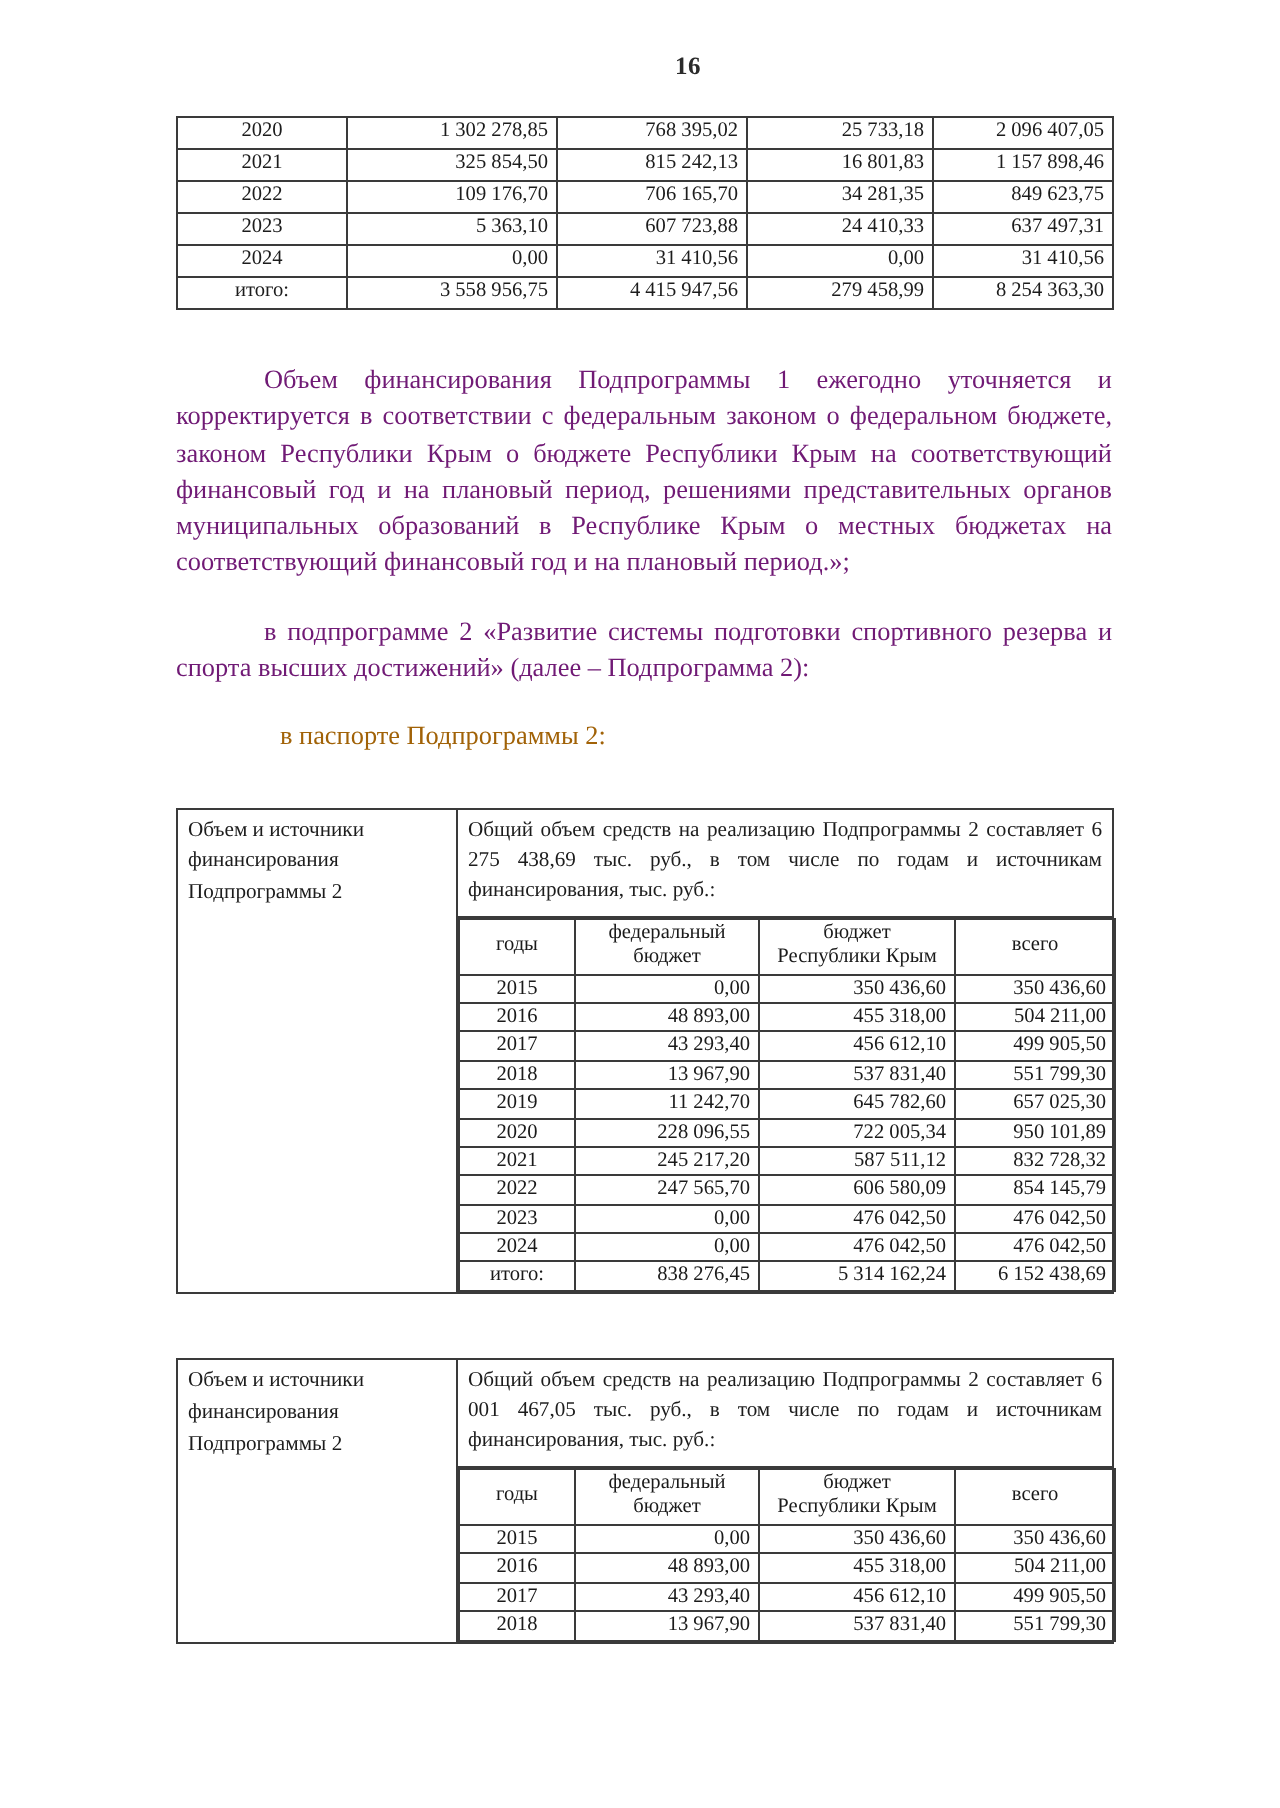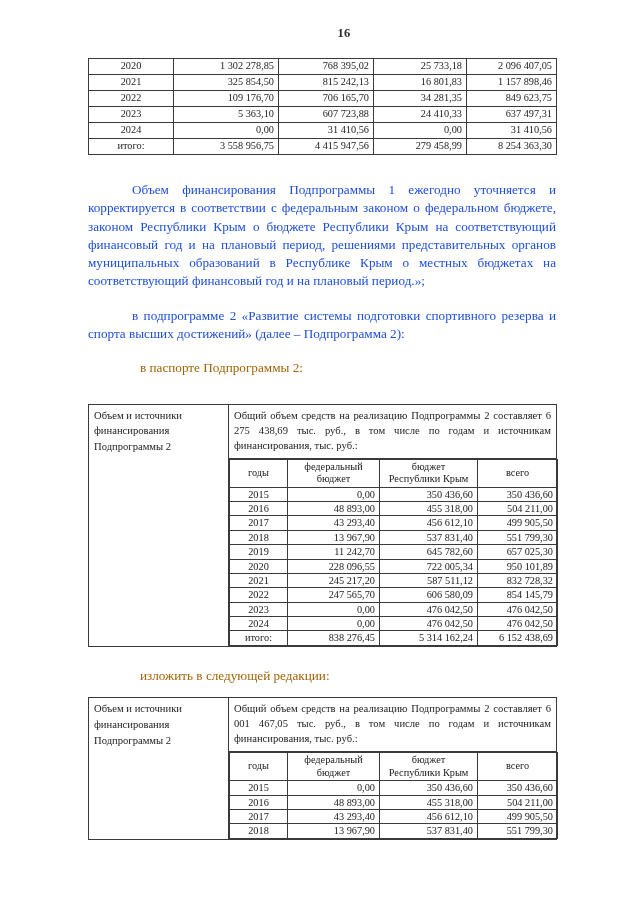--- a/index.html
+++ b/index.html
@@ -74,21 +74,21 @@
     padding-bottom: 1px;
   }
 
   
   p.para {
     margin: 0;
     text-align: justify;
     text-indent: 44px;
     font-size: 13.2px;
     line-height: 1.385;
-    color: #1d4ed8;
+    color: #701a75;
     hyphens: none;
   }
   .spacer-16 { height: 16px; }
   .spacer-12 { height: 12px; }
   .spacer-14 { height: 14px; }
   .spacer-20 { height: 20px; }
   .spacer-26 { height: 26px; }
 
   p.line {
     margin: 0;
@@ -333,21 +333,20 @@
                 </tr>
               </tbody>
             </table>
           </td>
         </tr>
       </tbody>
     </table>
 
     <div class="spacer-20"></div>
 
-    <p class="line">изложить в следующей редакции:</p>
 
     <div class="spacer-12"></div>
 
     <table class="t-pass">
       <colgroup>
           <col style="width:140px">
           <col style="width:328px">
         </colgroup>
       <tbody>
         <tr>

